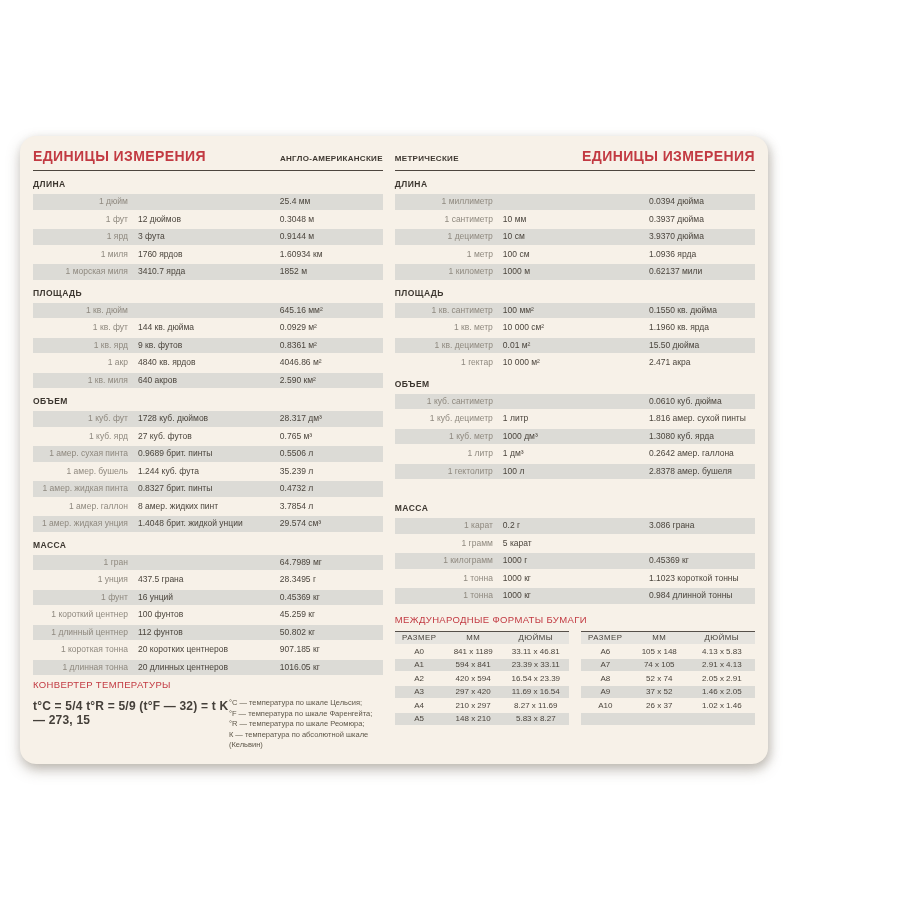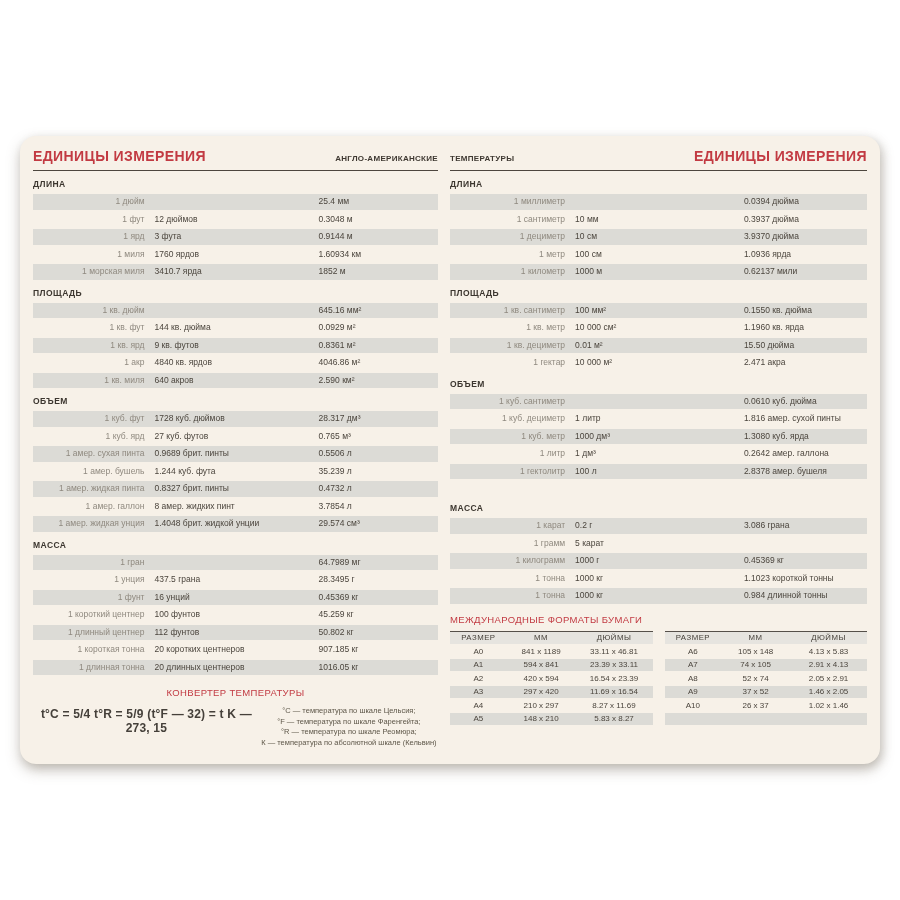--- a/index.html
+++ b/index.html
@@ -2,21 +2,21 @@
 <html><head>
 <meta charset="utf-8">
 <style>
   html,body { margin:0; padding:0; }
   body {
     width:900px; height:900px; background:#ffffff;
     font-family:"Liberation Sans", sans-serif;
     position:relative; overflow:hidden;
   }
   .card {
-    position:absolute; left:20px; top:136px; width:860px; height:628px;
+    position:absolute; left:20px; top:136px; width:748px; height:628px;
     background:#f7f1e8; border-radius:16px;
     box-shadow:0 6px 14px rgba(120,110,95,.38), 3px 3px 8px rgba(120,110,95,.22);
     box-sizing:border-box; padding:12px 13px 0 13px;
     display:flex; gap:12px; overflow:hidden;
   }
   .col { position:relative; }
   .col-left  { width:405px; }
   .col-right { width:417px; }
 
   .colhead {
@@ -32,21 +32,21 @@
 
   .row {
     display:flex; height:15.5px; align-items:center; margin-bottom:2px;
     font-size:8.5px; line-height:15.5px;
   }
   .row.alt { background:#dcdbd6; }
   .c1 { width:30%; text-align:right;  color:#8f897f; padding-right:10px; box-sizing:border-box; }
   .c2 { width:40%; text-align:left; color:#4b453d; }
   .c3 { width:30%; text-align:left;   color:#4b453d; padding-left:2px; box-sizing:border-box; }
 
-  .temp   { margin-top:12px;text-align:center; }
+  .temp   { margin-top:4px; }
   .head-red { font-size:9.5px; font-weight:normal; color:#c23a42; letter-spacing:.35px; margin:0 0 6px 0; }
   .temp-body { display:flex; }
   .formula { width:56%; font-size:12px; font-weight:bold; color:#45403a; letter-spacing:.2px; padding-top:3px; box-sizing:border-box; }
   .notes   { width:44%; font-size:7.5px; color:#5d5648; line-height:10.5px; padding-top:2px; box-sizing:border-box; }
 
   .paper { margin-top:10px; }
   .paper-tables { display:flex; gap:12px; }
   .ptable { flex:1; }
   .prow {
     display:flex; height:11.5px; margin-bottom:2px;
@@ -222,21 +222,21 @@
             <div class="note">°F — температура по шкале Фаренгейта;</div>
             <div class="note">°R — температура по шкале Реомюра;</div>
             <div class="note">К — температура по абсолютной шкале (Кельвин)</div>
           </div>
       </div>
     </section>
   </div>
 
   <div class="col col-right">
     <div class="colhead">
-      <span class="syslabel">ТЕМПЕРАТУРЫ</span>
+      <span class="syslabel">МЕТРИЧЕСКИЕ</span>
       <span class="title">ЕДИНИЦЫ ИЗМЕРЕНИЯ</span>
     </div>
 
     <section class="sec">
       <h3 class="sec-h">ДЛИНА</h3>
       <div class="rows">
           <div class="row alt">
             <div class="cell c1">1 миллиметр</div>
             <div class="cell c2"></div>
             <div class="cell c3">0.0394 дюйма</div>

